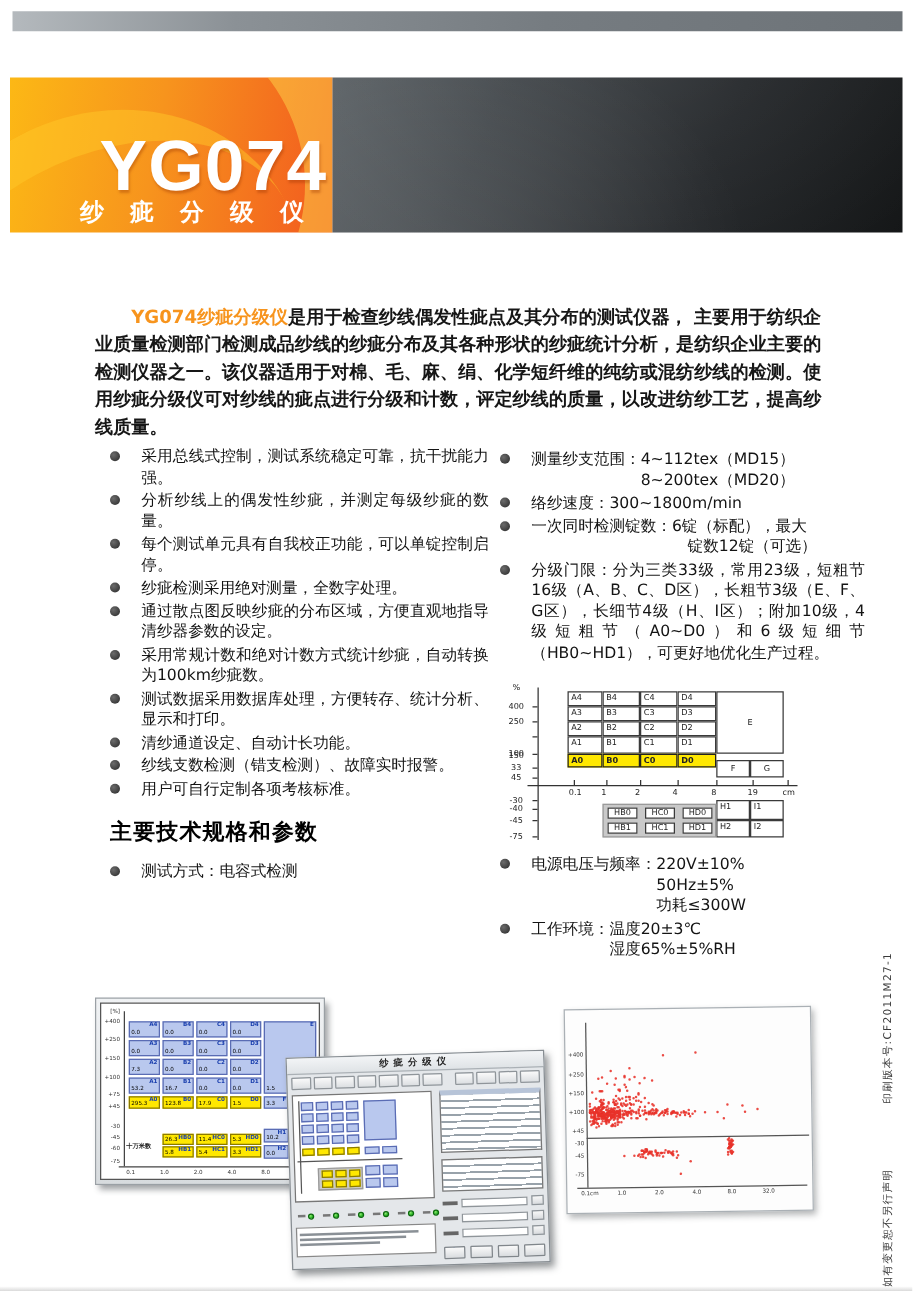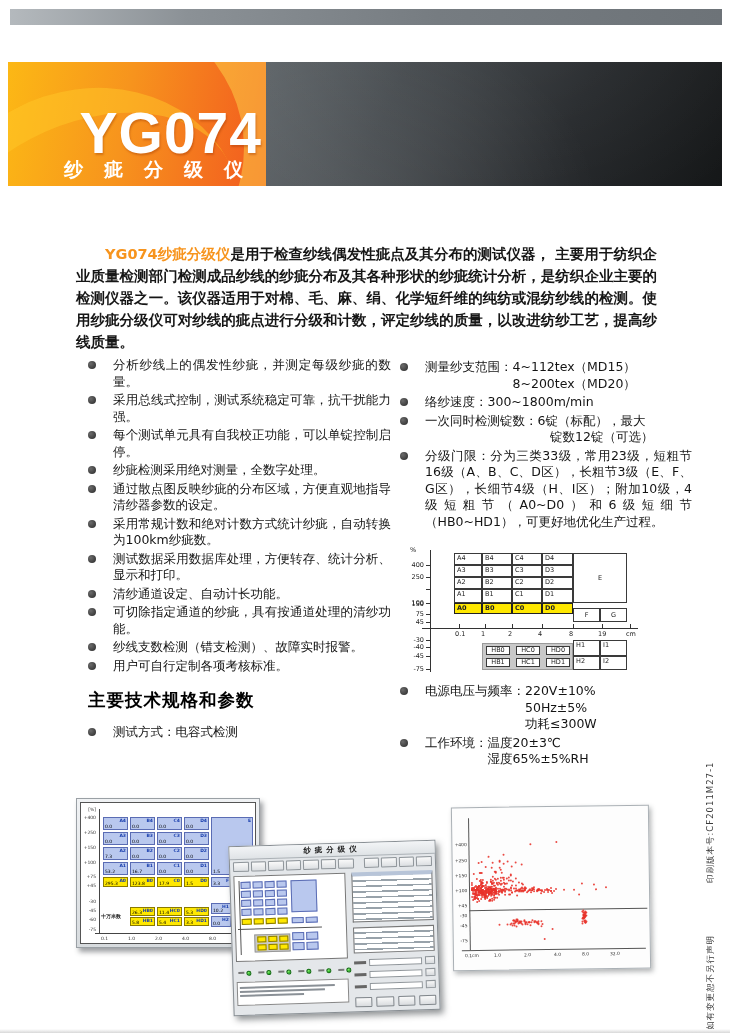--- a/index.html
+++ b/index.html
@@ -52,21 +52,21 @@
 
   
   .cdiag { position:absolute; left:402px; top:546px; width:288px; height:136px; }
   .cdiag .ln { position:absolute; background:#333; }
   .cdiag .zl { position:absolute; border:1px solid #3a3a3a; background:#fff; font-size:6.5px; color:#222;
     padding:1px 0 0 2px; line-height:7px; }
   .cdiag .zl.ctr { display:flex; align-items:center; justify-content:center; padding:0; }
   .cdiag .zl.yel { background:#ffe800; border-color:#222; font-weight:bold; }
   .cdiag .grayblk { position:absolute; background:#c9c9c9; border:1px solid #9a9a9a; }
   .cdiag .tick { position:absolute; font-size:6.5px; color:#222; line-height:7px; }
-  .cdiag .tick.r { text-align:right; width:22px; }
+  .cdiag .tick.r { text-align:center; width:22px; }
 
   
   .shot { position:absolute; border:1px solid #9aa0a5; }
   .shot1 { left:76px; top:798px; width:184px; height:150px; z-index:1;
     background:linear-gradient(#f0f2f4,#d7dbde); box-shadow:3px 4px 5px rgba(40,45,50,.45); }
   .shot2 { left:231px; top:843px; width:207px; height:170px; z-index:3; transform:rotate(-1.8deg);
     background:#e4e7ea; box-shadow:3px 4px 6px rgba(40,45,50,.5); border-color:#878d92; }
   .shot3 { left:452px; top:806px; width:198px; height:164px; z-index:2; transform:rotate(-0.8deg);
     background:#fdfdfd; box-shadow:2px 3px 5px rgba(40,45,50,.35); border-color:#aab0b5; }
 
@@ -140,28 +140,28 @@
   </div>
   <div class="banner-dark"></div>
 </div>
 
 <p class="intro"><span class="hl">YG074纱疵分级仪</span><span>是用于检查纱线偶发性疵点及其分布的测试仪器， 主要用于纺织企业质量检测部门检测成品纱线的纱疵分布及其各种形状的纱疵统计分析，是纺织企业主要的检测仪器之一。该仪器适用于对棉、毛、麻、绢、化学短纤维的纯纺或混纺纱线的检测。使用纱疵分级仪可对纱线的疵点进行分级和计数，评定纱线的质量，以改进纺纱工艺，提高纱线质量。</span></p>
 
 <div class="col-left">
   <ul class="blist" id="feat-list">
       <li>
         <span class="dot"></span>
+        <span class="txt">采用总线式控制，测试系统稳定可靠，抗干扰能力强。</span>
+      </li>
+      <li>
+        <span class="dot"></span>
         <span class="txt">分析纱线上的偶发性纱疵，并测定每级纱疵的数量。</span>
       </li>
       <li>
         <span class="dot"></span>
-        <span class="txt">采用总线式控制，测试系统稳定可靠，抗干扰能力强。</span>
-      </li>
-      <li>
-        <span class="dot"></span>
         <span class="txt">每个测试单元具有自我校正功能，可以单锭控制启停。</span>
       </li>
       <li>
         <span class="dot"></span>
         <span class="txt">纱疵检测采用绝对测量，全数字处理。</span>
       </li>
       <li>
         <span class="dot"></span>
         <span class="txt">通过散点图反映纱疵的分布区域，方便直观地指导清纱器参数的设定。</span>
       </li>
@@ -169,24 +169,20 @@
         <span class="dot"></span>
         <span class="txt">采用常规计数和绝对计数方式统计纱疵，自动转换为100km纱疵数。</span>
       </li>
       <li>
         <span class="dot"></span>
         <span class="txt">测试数据采用数据库处理，方便转存、统计分析、显示和打印。</span>
       </li>
       <li>
         <span class="dot"></span>
         <span class="txt">清纱通道设定、自动计长功能。</span>
-      </li>
-      <li>
-        <span class="dot"></span>
-        <span class="txt">可切除指定通道的纱疵，具有按通道处理的清纱功能。</span>
       </li>
       <li>
         <span class="dot"></span>
         <span class="txt">纱线支数检测（错支检测）、故障实时报警。</span>
       </li>
       <li>
         <span class="dot"></span>
         <span class="txt">用户可自行定制各项考核标准。</span>
       </li>
     </ul>
@@ -261,21 +257,21 @@
     <div class="zl ctr" style="left: 114px; top: 112px; width: 24px; height: 9px;">HC1</div>
     <div class="zl ctr" style="left: 144px; top: 112px; width: 24px; height: 9px;">HD1</div>
     <div class="tick r" style="left: 0px; top: 16px;">400</div>
     <div class="ln" style="left: 24px; top: 19px; width: 4px; height: 1px;"></div>
     <div class="tick r" style="left: 0px; top: 28px;">250</div>
     <div class="ln" style="left: 24px; top: 31px; width: 4px; height: 1px;"></div>
     <div class="tick r" style="left: 0px; top: 40px; margin-top: 15px;">150</div>
     <div class="ln" style="left: 24px; top: 43px; width: 4px; height: 1px;"></div>
     <div class="tick r" style="left: 0px; top: 54px;">100</div>
     <div class="ln" style="left: 24px; top: 57px; width: 4px; height: 1px;"></div>
-    <div class="tick r" style="left: 0px; top: 65px;">75</div>
+    <div class="tick r" style="left: 0px; top: 65px;">33</div>
     <div class="ln" style="left: 24px; top: 68px; width: 4px; height: 1px;"></div>
     <div class="tick r" style="left: 0px; top: 73px;">45</div>
     <div class="ln" style="left: 24px; top: 76px; width: 4px; height: 1px;"></div>
     <div class="tick r" style="left: 0px; top: 91px;">-30</div>
     <div class="ln" style="left: 24px; top: 94px; width: 4px; height: 1px;"></div>
     <div class="tick r" style="left: 0px; top: 98px;">-40</div>
     <div class="ln" style="left: 24px; top: 101px; width: 4px; height: 1px;"></div>
     <div class="tick r" style="left: 0px; top: 107px;">-45</div>
     <div class="ln" style="left: 24px; top: 110px; width: 4px; height: 1px;"></div>
     <div class="tick r" style="left: 0px; top: 120px;">-75</div>

